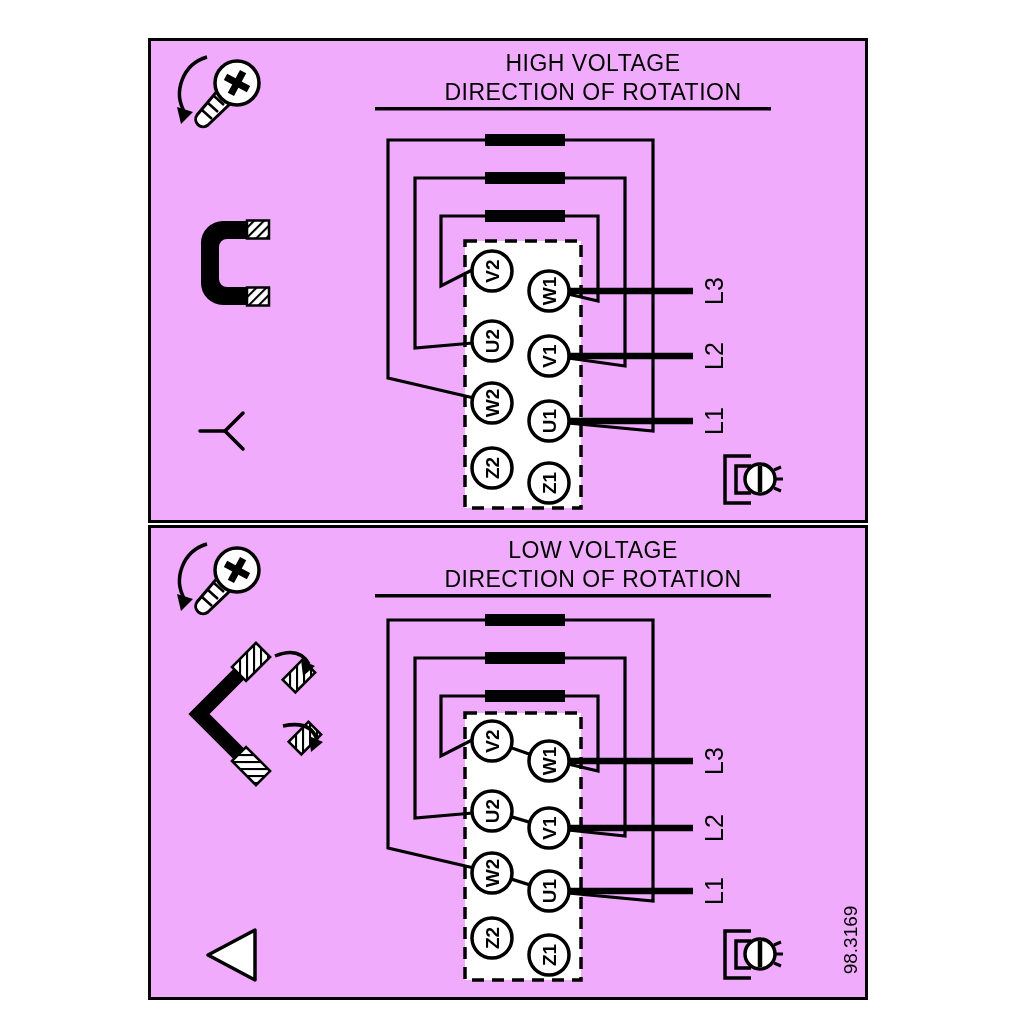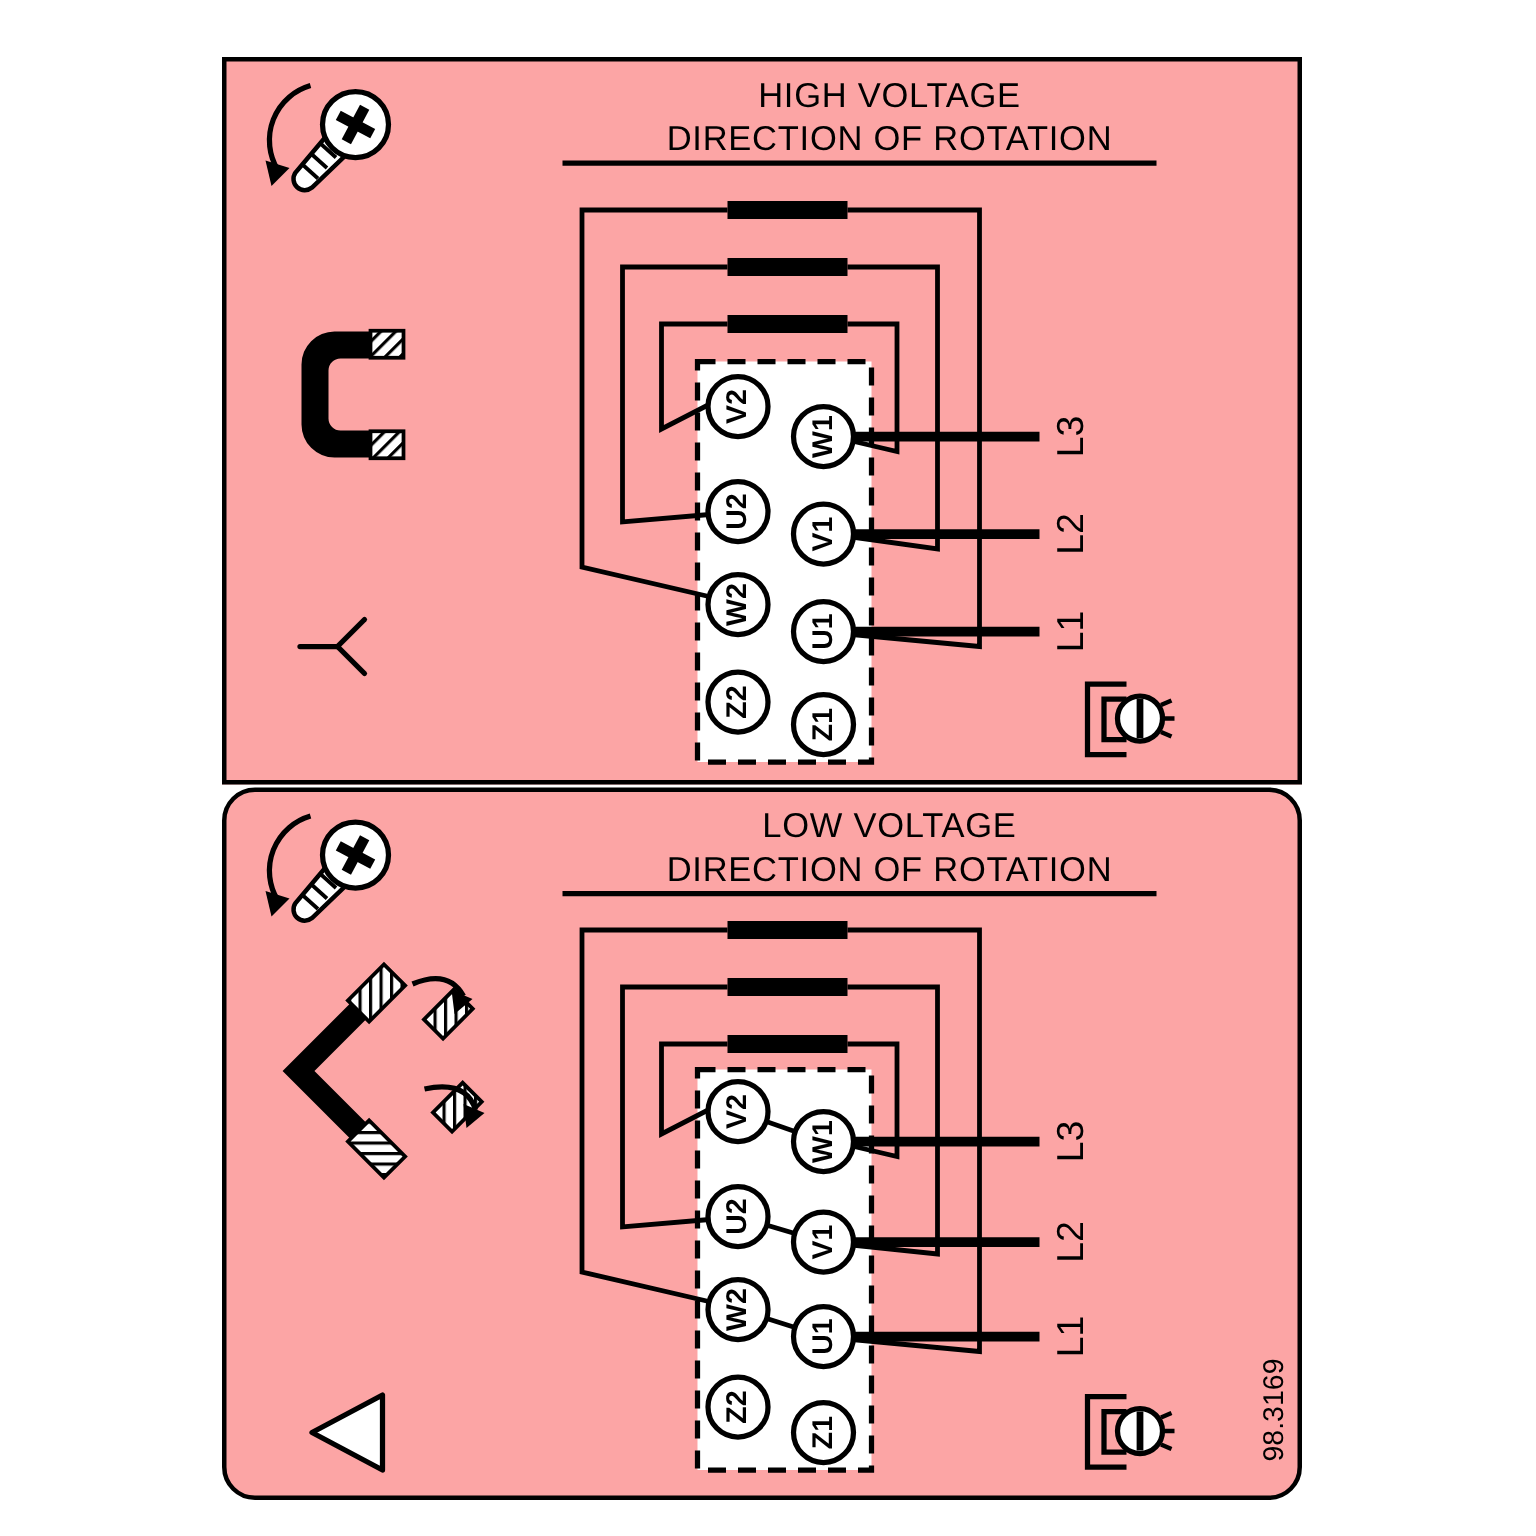--- a/index.html
+++ b/index.html
@@ -2,22 +2,22 @@
 <html><head>
 <meta charset="utf-8">
 <style>
   * { margin:0; padding:0; box-sizing:border-box; }
   html,body { background:#fff; }
   body {
     width:1024px; height:1024px; position:relative; overflow:hidden;
     font-family:"Liberation Sans", sans-serif;
   }
   .diagram { position:absolute; left:148px; top:38px; }
-  .panel { width:720px; border:3px solid #000; background:#fca5a5; }
-  .panel + .panel { margin-top:2px;border-radius:22px; }
+  .panel { width:720px; border:3px solid #000; background:#f0abfc; }
+  .panel + .panel { margin-top:2px; }
   svg { display:block; }
   .title { font-size:23px; letter-spacing:0.5px; fill:#000; text-anchor:middle; }
   .term  { font-size:19px; font-weight:bold; fill:#000; text-anchor:middle; dominant-baseline:central; }
   .lline { font-size:25px; fill:#000; text-anchor:middle; dominant-baseline:central; }
   .fig   { font-size:19px; fill:#000; text-anchor:middle; dominant-baseline:central; }
   .tcirc { fill:#fff; stroke:#000; stroke-width:3.5; }
   .wire  { stroke:#000; stroke-width:3.2; fill:none; }
 </style>
 </head>
 <body>

